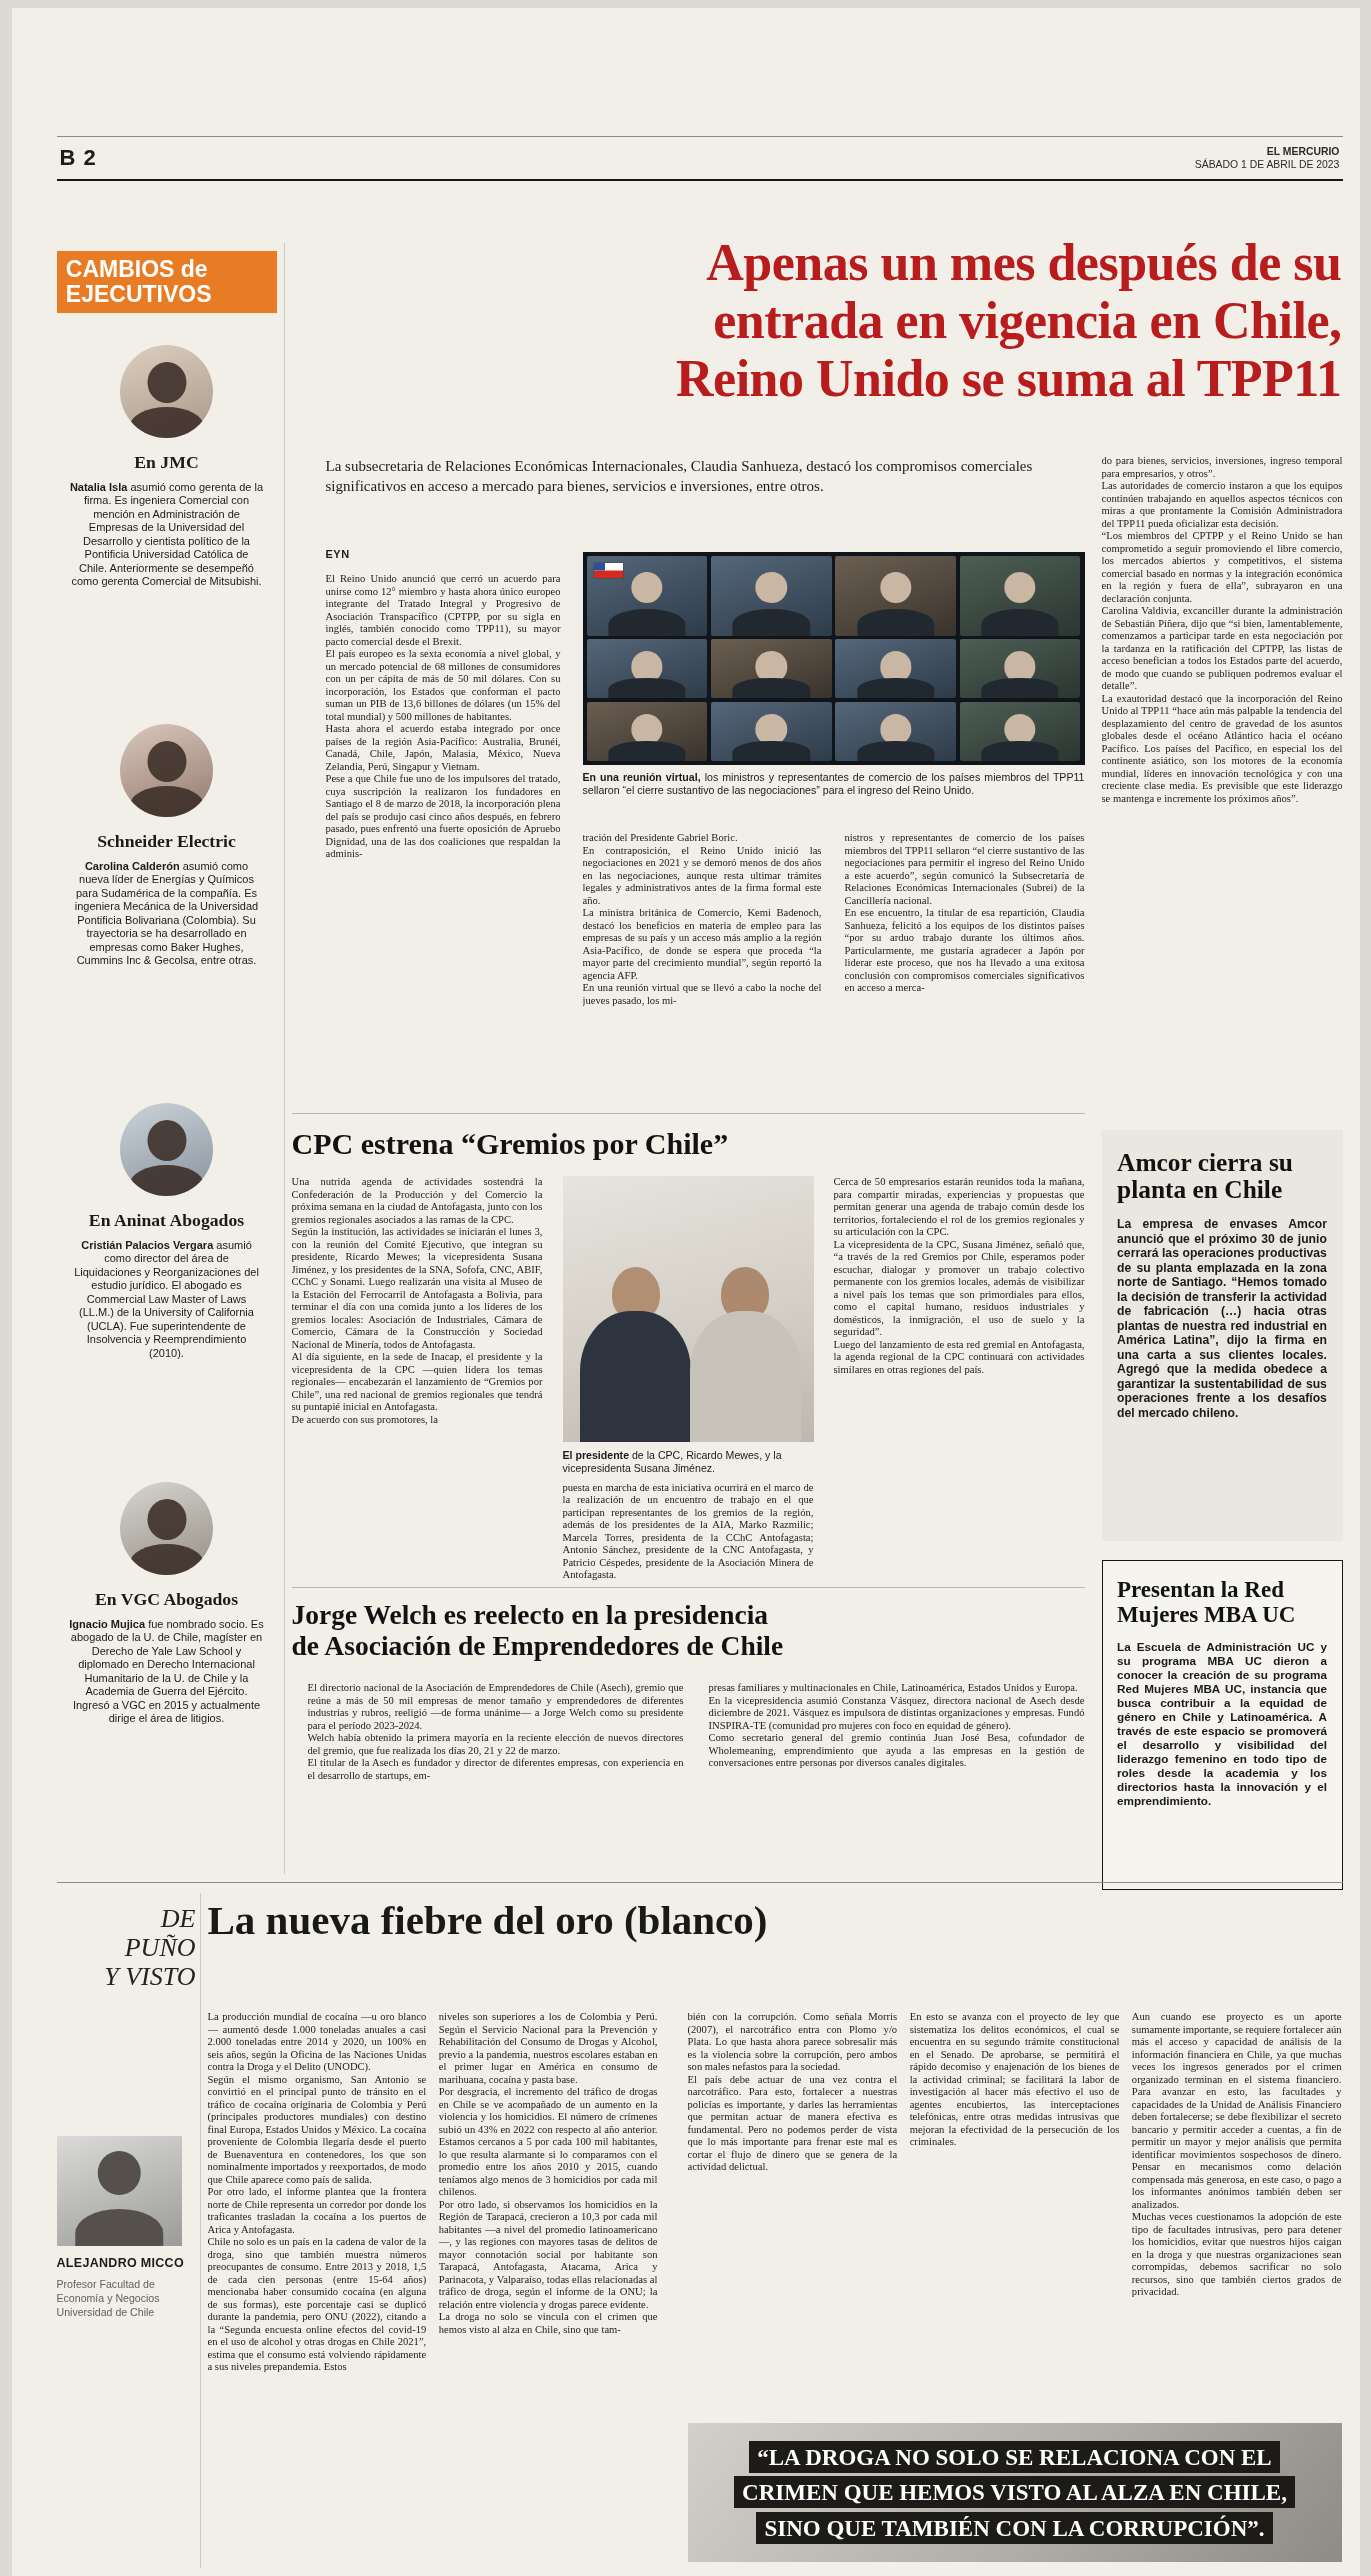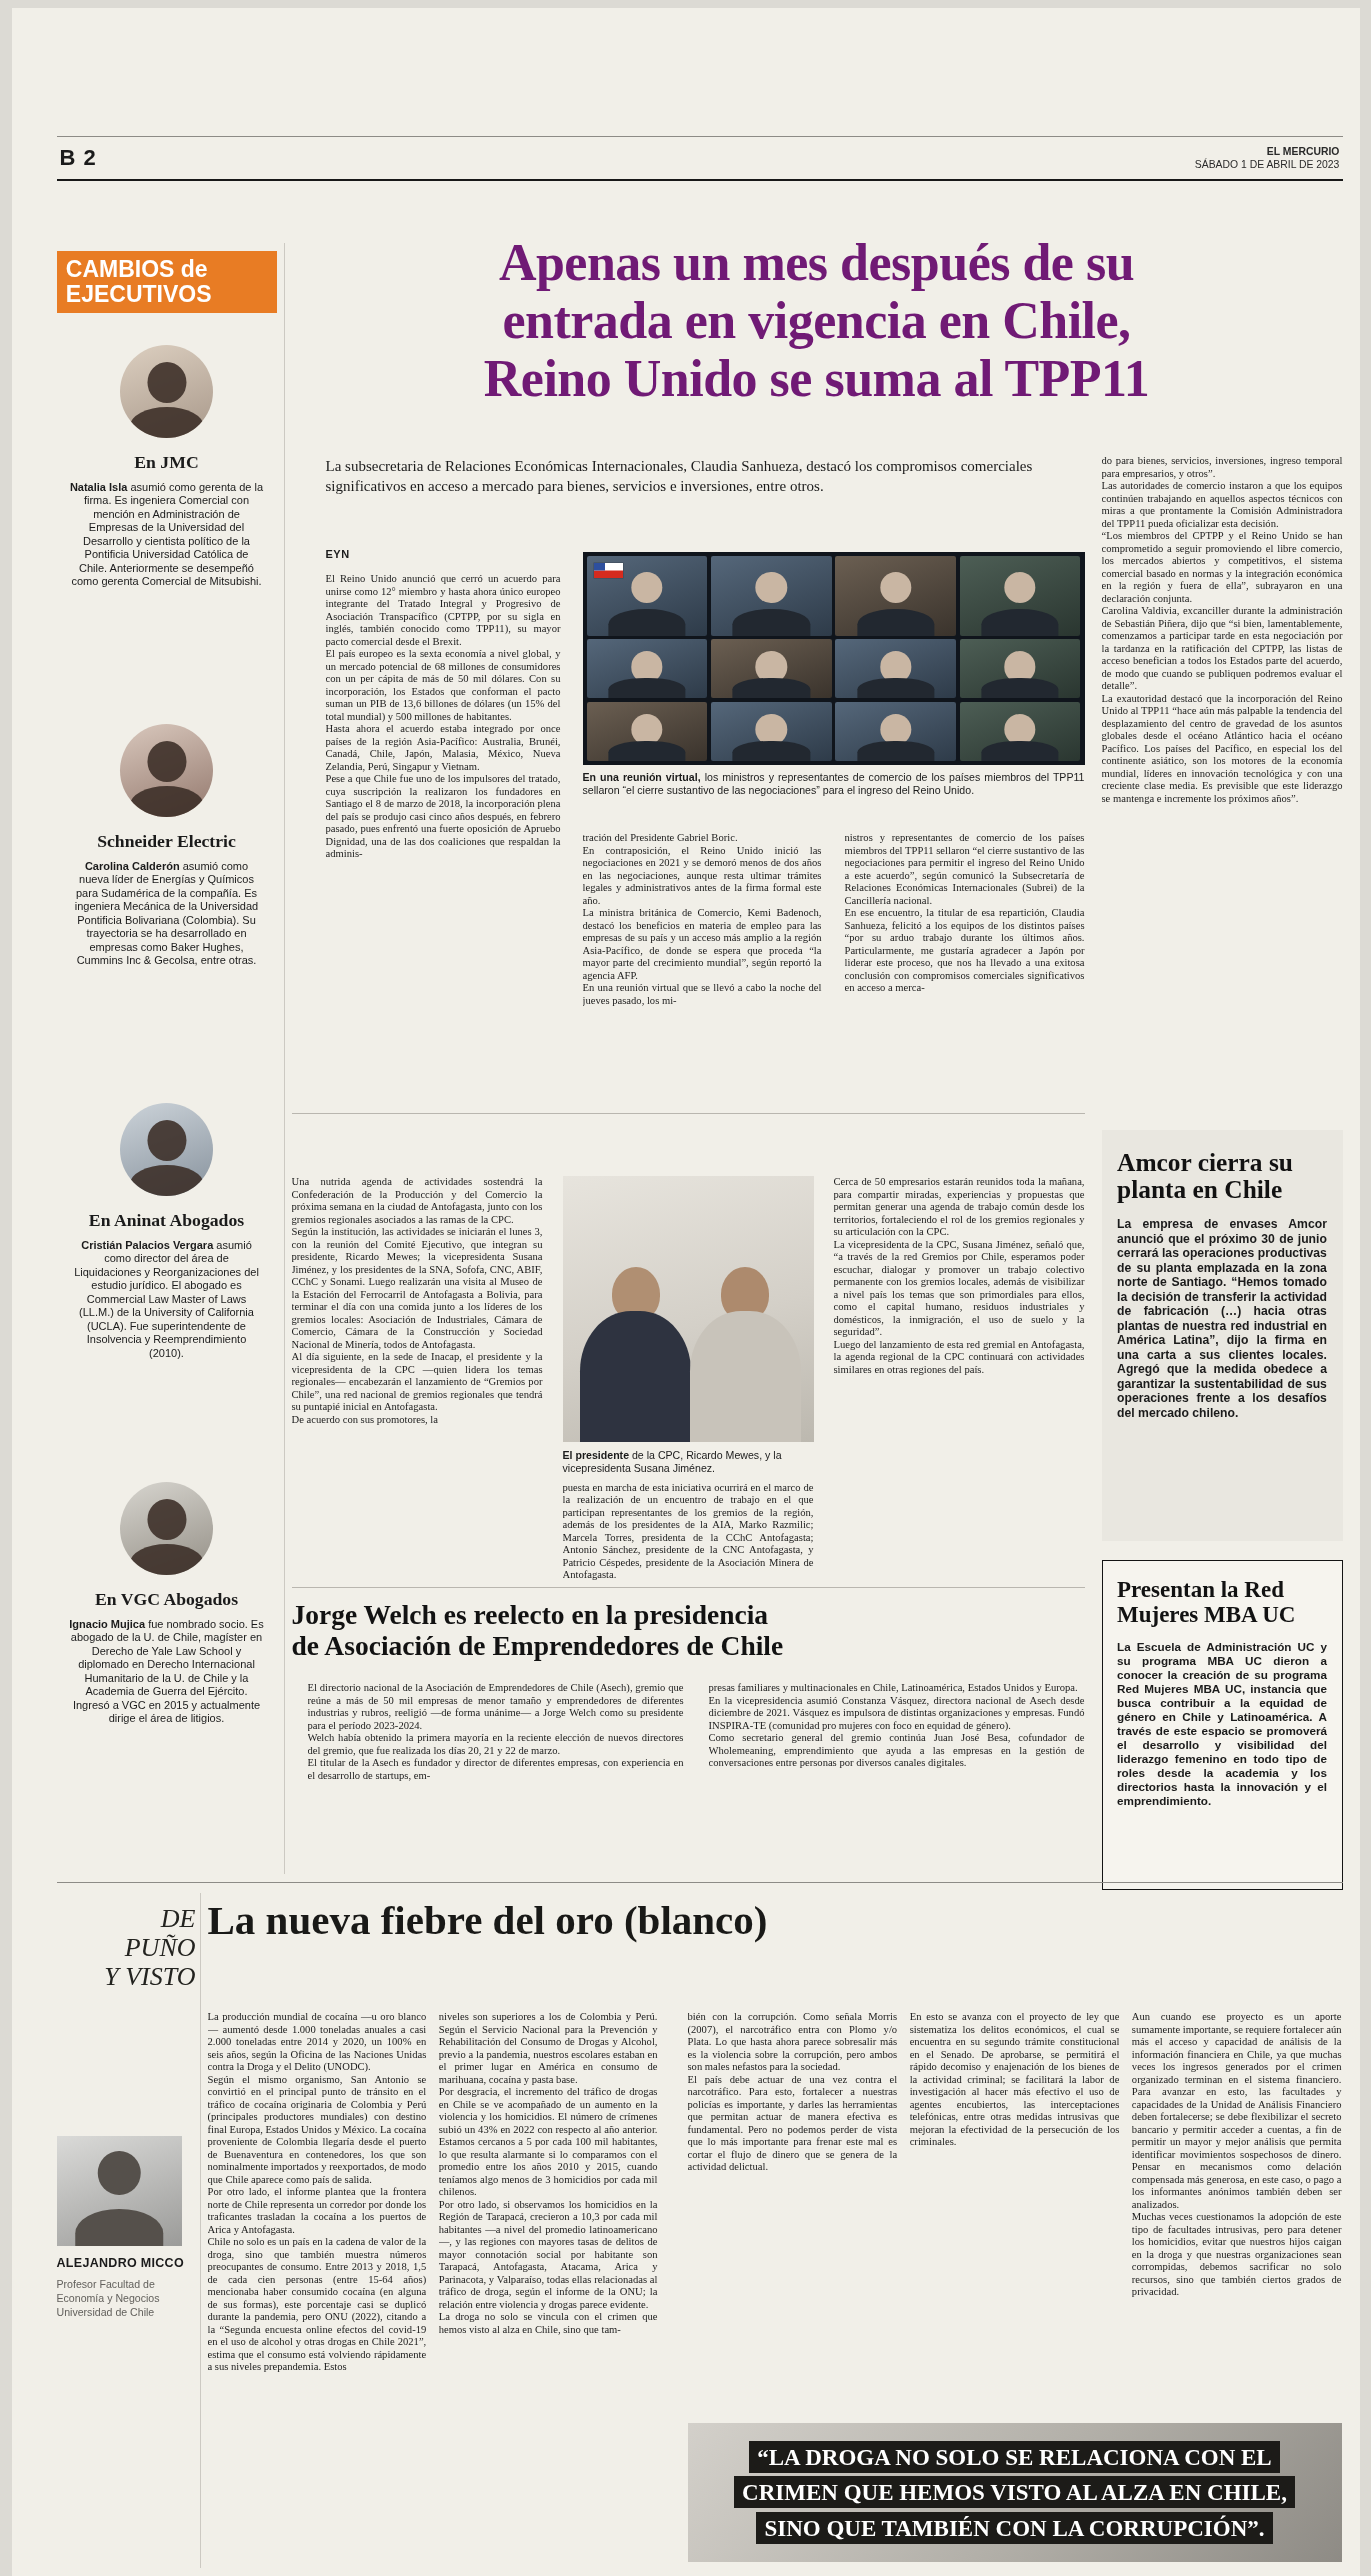--- a/index.html
+++ b/index.html
@@ -29,21 +29,21 @@
   .avatar::before{content:"";position:absolute;left:50%;top:18%;transform:translateX(-50%);width:42%;height:44%;border-radius:50%;background:rgba(58,44,38,.88)}
   .avatar::after{content:"";position:absolute;left:50%;bottom:-9%;transform:translateX(-50%);width:80%;height:42%;border-radius:50% 50% 0 0;background:rgba(58,44,38,.88)}
   .tone1{background:linear-gradient(160deg,#dccfc0,#a8988a)}
   .tone2{background:linear-gradient(160deg,#d9c8bd,#93786d)}
   .tone3{background:linear-gradient(160deg,#ccd3d9,#87929d)}
   .tone4{background:linear-gradient(160deg,#d7d5cf,#948f86)}
   .exec-company{font-size:17.7px;line-height:1.12;margin:14.5px 0 8.3px}
   .exec-bio{font-family:"Liberation Sans",sans-serif;font-size:11px;line-height:13.5px;padding:0 12.5px}
 
   
-  .tpp-headline{left:280px;top:226px;width:1050px;text-align:center;font-size:52px;line-height:1.12;letter-spacing:-0.5px;color:#701a75}
+  .tpp-headline{left:280px;top:226px;width:1050px;text-align:right;font-size:52px;line-height:1.12;letter-spacing:-0.5px;color:#b91c1c}
   .tpp-headline span{display:block}
   .tpp-deck{left:314px;top:448px;width:746px;font-size:15px;line-height:1.34}
   .tpp-byline{left:314px;top:540px;font-family:"Liberation Sans",sans-serif;font-weight:bold;font-size:11px;letter-spacing:0.5px}
   .tpp-col1{left:314px;top:565px;width:235px;height:525px}
   .tpp-photo{left:571px;top:544px;width:502px;height:213px;background:#10151c;padding:4.2px}
   .vc-grid{display:grid;width:100%;height:100%;grid-template-columns:repeat(4,1fr);grid-template-rows:1.35fr 1fr 1fr;gap:3.6px}
   .vc-tile{position:relative;border-radius:2.1px;overflow:hidden;background:linear-gradient(160deg,#55677a,#2e3b49)}
   .vc-tile:nth-child(3n){background:linear-gradient(160deg,#6b5f52,#3a332c)}
   .vc-tile:nth-child(4n){background:linear-gradient(160deg,#4d5e55,#2a3630)}
   .vc-tile::before{content:"";position:absolute;top:20%;left:50%;transform:translateX(-50%);width:26%;padding-top:26%;border-radius:50%;background:#c9b6a3}
@@ -200,20 +200,21 @@
 En una reunión virtual que se llevó a cabo la noche del jueves pasado, los mi-</div>
   <div class="abs body-col tpp-col3">nistros y representantes de comercio de los países miembros del TPP11 sellaron “el cierre sustantivo de las negociaciones para permitir el ingreso del Reino Unido a este acuerdo”, según comunicó la Subsecretaría de Relaciones Económicas Internacionales (Subrei) de la Cancillería nacional.
 En ese encuentro, la titular de esa repartición, Claudia Sanhueza, felicitó a los equipos de los distintos países “por su arduo trabajo durante los últimos años. Particularmente, me gustaría agradecer a Japón por liderar este proceso, que nos ha llevado a una exitosa conclusión con compromisos comerciales significativos en acceso a merca-</div>
   <div class="abs body-col tpp-col4">do para bienes, servicios, inversiones, ingreso temporal para empresarios, y otros”.
 Las autoridades de comercio instaron a que los equipos continúen trabajando en aquellos aspectos técnicos con miras a que prontamente la Comisión Administradora del TPP11 pueda oficializar esta decisión.
 “Los miembros del CPTPP y el Reino Unido se han comprometido a seguir promoviendo el libre comercio, los mercados abiertos y competitivos, el sistema comercial basado en normas y la integración económica en la región y fuera de ella”, subrayaron en una declaración conjunta.
 Carolina Valdivia, excanciller durante la administración de Sebastián Piñera, dijo que “si bien, lamentablemente, comenzamos a participar tarde en esta negociación por la tardanza en la ratificación del CPTPP, las listas de acceso benefician a todos los Estados parte del acuerdo, de modo que cuando se publiquen podremos evaluar el detalle”.
 La exautoridad destacó que la incorporación del Reino Unido al TPP11 “hace aún más palpable la tendencia del desplazamiento del centro de gravedad de los asuntos globales desde el océano Atlántico hacia el océano Pacífico. Los países del Pacífico, en especial los del continente asiático, son los motores de la economía mundial, líderes en innovación tecnológica y con una creciente clase media. Es previsible que este liderazgo se mantenga e incremente los próximos años”.</div>
 
   <div class="abs divider rule-a"></div>
+  <h2 class="abs cpc-headline">CPC estrena “Gremios por Chile”</h2>
 
   <div class="abs cpc-cols">
     <div class="ccol body-col">Una nutrida agenda de actividades sostendrá la Confederación de la Producción y del Comercio la próxima semana en la ciudad de Antofagasta, junto con los gremios regionales asociados a las ramas de la CPC.
 Según la institución, las actividades se iniciarán el lunes 3, con la reunión del Comité Ejecutivo, que integran su presidente, Ricardo Mewes; la vicepresidenta Susana Jiménez, y los presidentes de la SNA, Sofofa, CNC, ABIF, CChC y Sonami. Luego realizarán una visita al Museo de la Estación del Ferrocarril de Antofagasta a Bolivia, para terminar el día con una comida junto a los líderes de los gremios locales: Asociación de Industriales, Cámara de Comercio, Cámara de la Construcción y Sociedad Nacional de Minería, todos de Antofagasta.
 Al día siguiente, en la sede de Inacap, el presidente y la vicepresidenta de la CPC —quien lidera los temas regionales— encabezarán el lanzamiento de “Gremios por Chile”, una red nacional de gremios regionales que tendrá su puntapié inicial en Antofagasta.
 De acuerdo con sus promotores, la</div>
     <div class="ccol">
       <figure class="cpc-photo">
         <div class="person man">
             <div class="head"></div>

